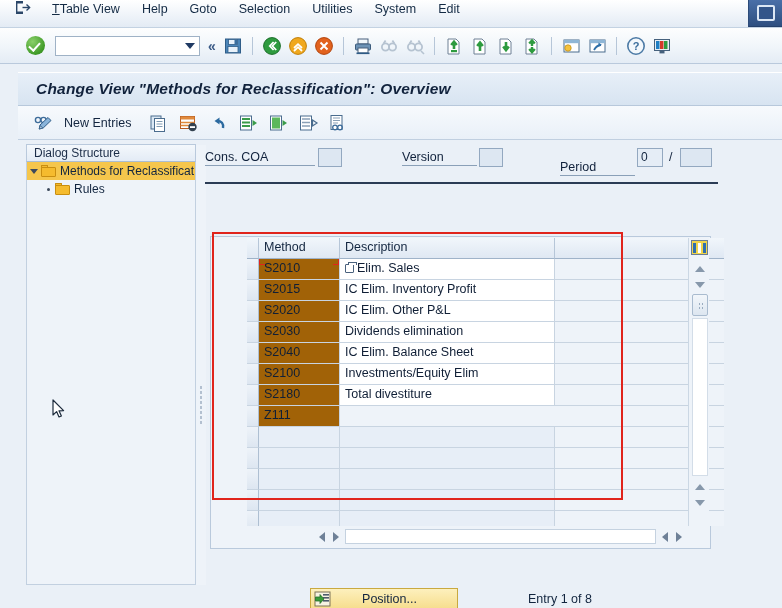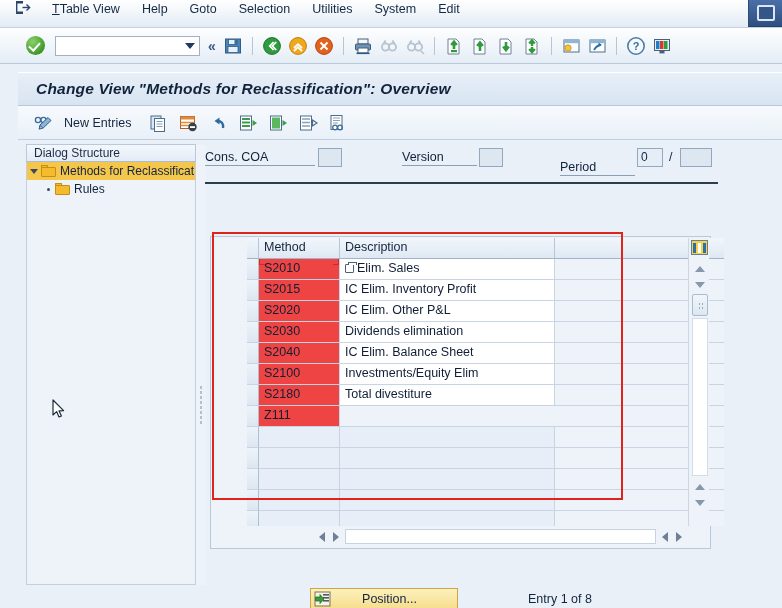--- a/index.html
+++ b/index.html
@@ -237,21 +237,21 @@
     font-size: 12.5px; color: #101f36;
     line-height: 19px; padding-left: 5px;
     white-space: nowrap; overflow: hidden;
     background: #ffffff;
   }
   .cell.sel {
     width: 12px; padding: 0;
     background: linear-gradient(#eef3f9, #dde6f1);
     border-right: 1px solid #aebfd2;
   }
-  .cell.c-method { width: 81px; background: #ef4444; }
+  .cell.c-method { width: 81px; background: #a16207; }
   .cell.c-desc { width: 215px; background: #ffffff; }
   .cell.c-pad { flex: 1; border-right: none; background: #eef3f9; }
   .row.empty .cell.c-method { background: #e7eef7; }
   .row.empty .cell.c-desc { background: #e7eef7; }
   .focus-cell { position: relative; }
   .focus-cell::before, .focus-cell::after {
     content: ""; position: absolute; width: 5px; height: 5px;
     border-color: #e0241c; border-style: solid;
   }
   .focus-cell::before { left: 0; top: 0; border-width: 1.5px 0 0 1.5px; }

